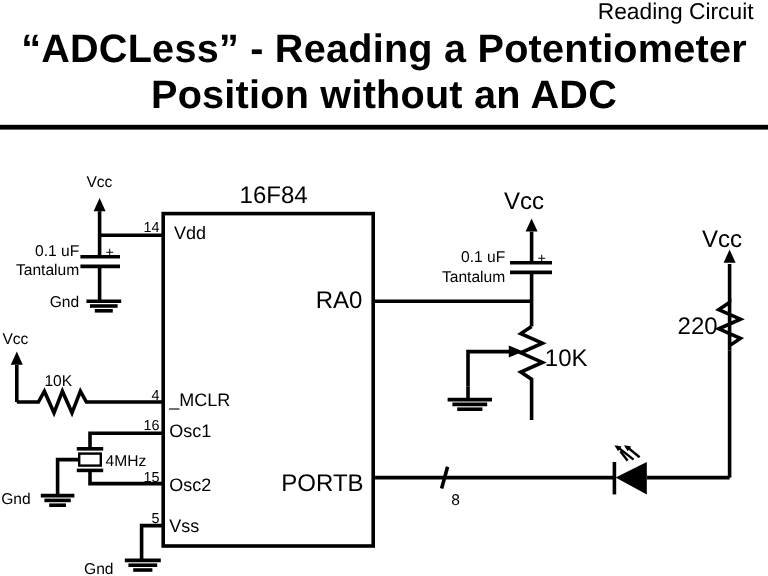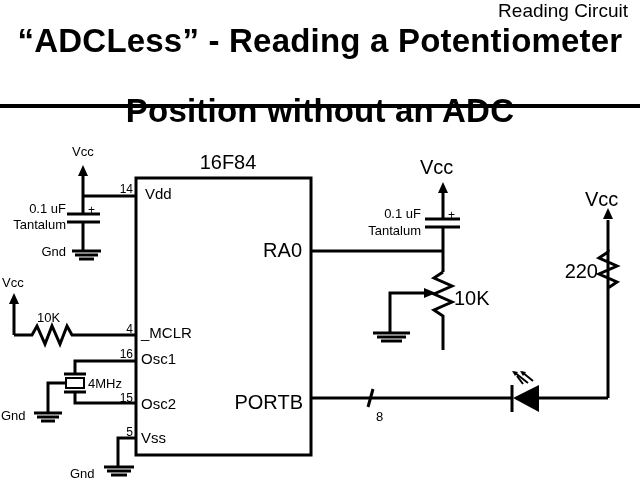--- a/index.html
+++ b/index.html
@@ -1,19 +1,19 @@
 <!DOCTYPE html>
 <html><head>
   <meta charset="utf-8">
   <style>
     html, body { margin: 0; padding: 0; background: #ffffff; }
     body { width: 640px; height: 480px; position: relative; overflow: hidden; font-family: "Liberation Sans", sans-serif; color: #000; }
     .hdr-small { position: absolute; right: 12px; top: 0px; font-size: 19px; }
     .title1 { position: absolute; left: 0; width: 640px; top: 22px; text-align: center; font-size: 33px; font-weight: bold; letter-spacing: 0.2px; }
-    .title2 { position: absolute; left: 0; width: 640px; top: 60px; text-align: center; font-size: 33px; font-weight: bold; letter-spacing: 0.2px; margin-top: 32px; }
+    .title2 { position: absolute; left: 0; width: 640px; top: 60px; text-align: center; font-size: 33px; font-weight: bold; letter-spacing: 0.2px; }
     .rule { position: absolute; left: 0; top: 104px; width: 640px; height: 4px; background: #000; }
     svg { position: absolute; left: 0; top: 0; }
     svg text { font-family: "Liberation Sans", sans-serif; fill: #000; }
     .w { stroke: #000; stroke-width: 3; fill: none; }
     .wt { stroke: #000; stroke-width: 2; fill: none; }
   </style>
 </head>
 <body>
 
 <div class="hdr-small">Reading Circuit</div>

